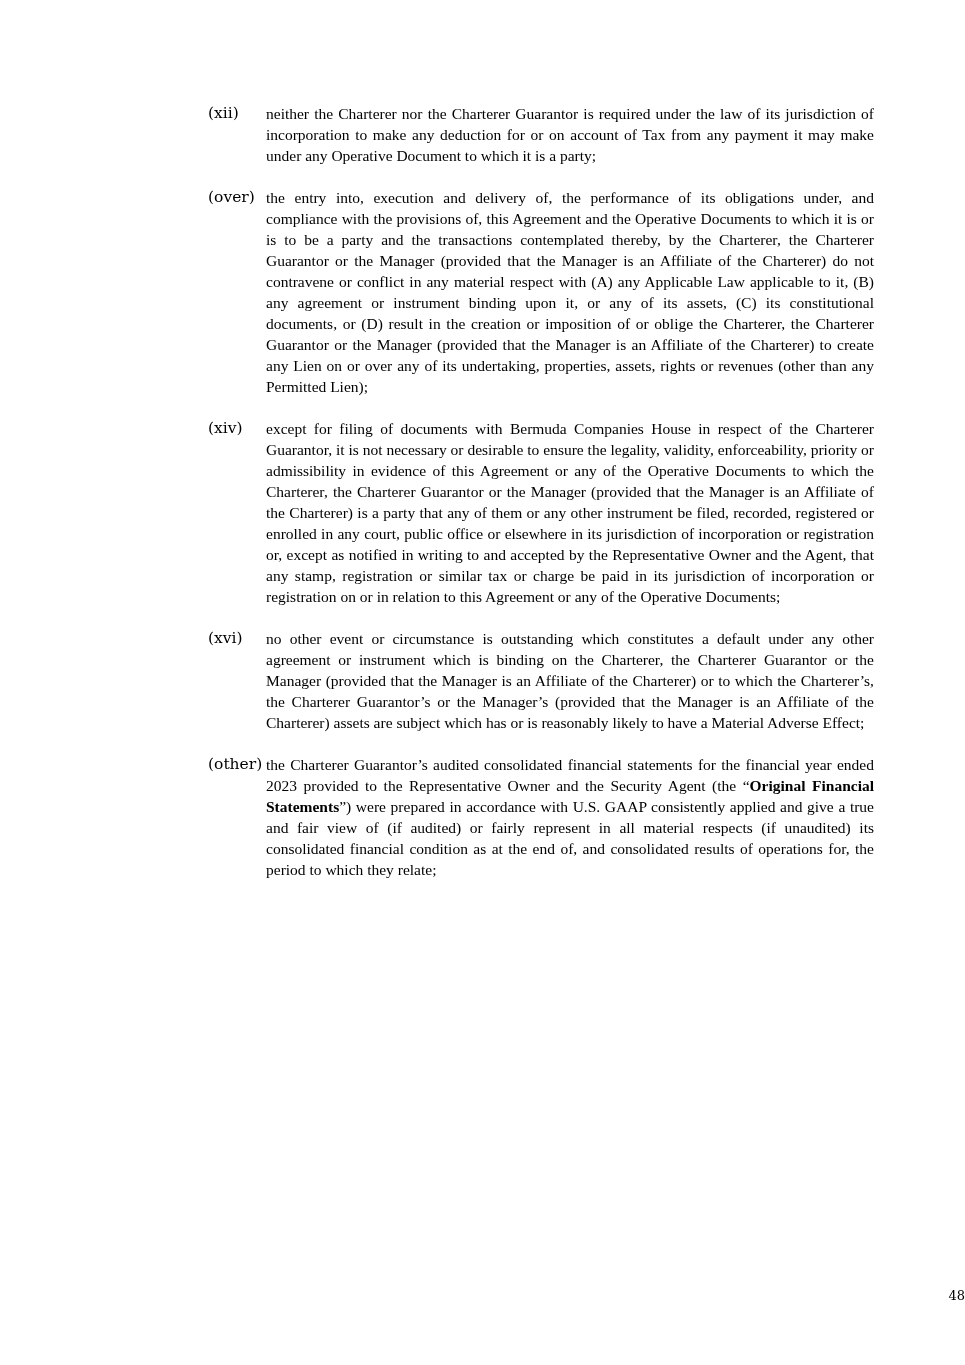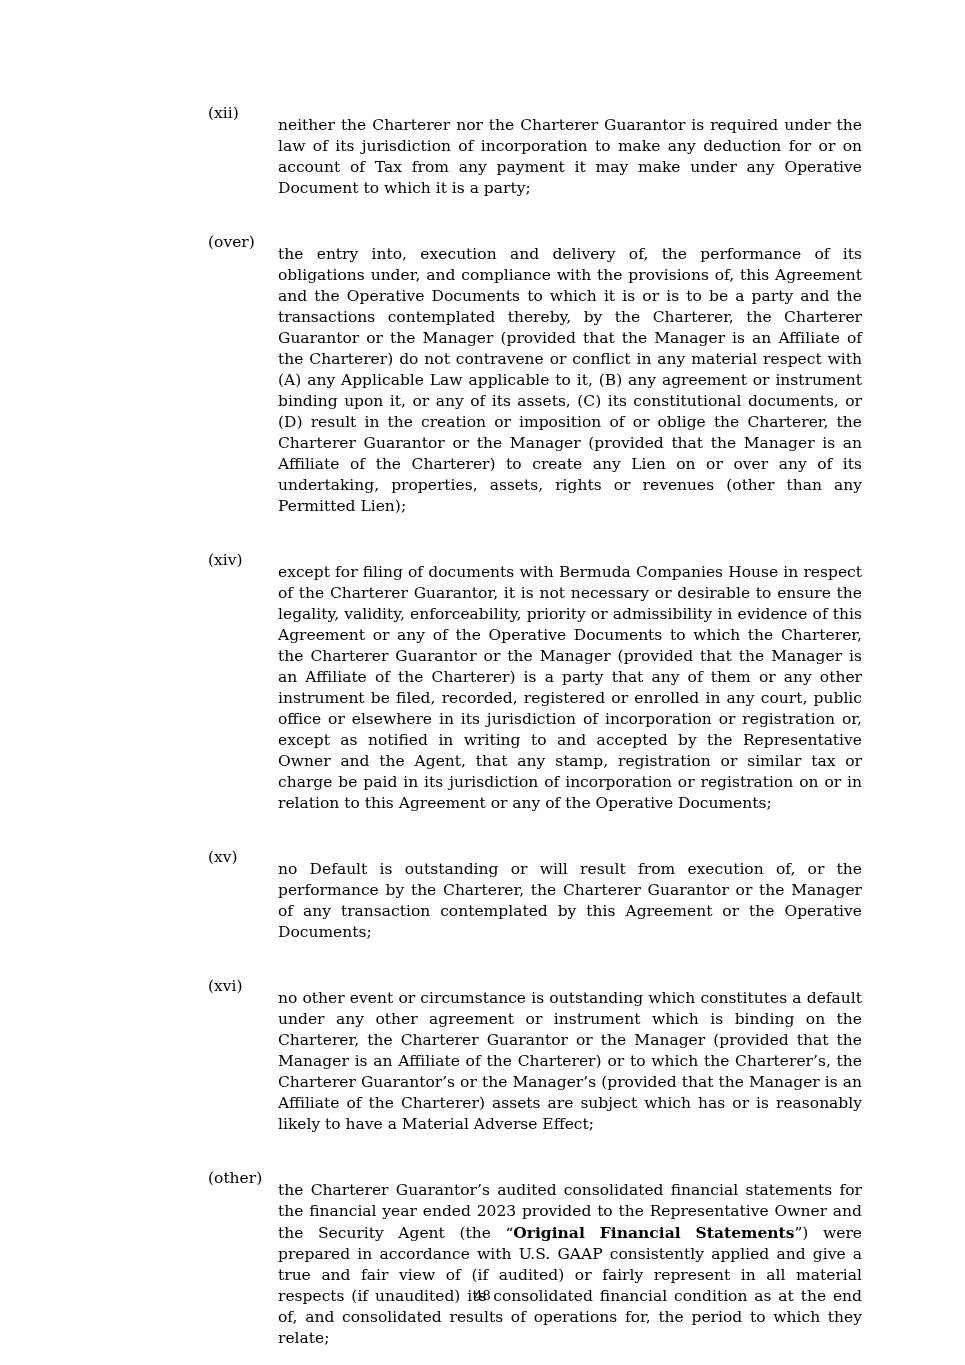--- a/index.html
+++ b/index.html
@@ -29,31 +29,32 @@
     line-height: 21px;
     margin: 0 0 21px 0;
   }
   .clause-label {
     width: 58px;
     flex-shrink: 0;
   }
   .clause-text {
     flex: 1;
     text-align: justify;
-    margin: 12px;
+    margin: 0;
+    font-family: Liberation Serif, serif;
   }
   .clause-text b {
     font-weight: bold;
   }
   .page-number {
     position: absolute;
     top: 1288px;
     left: 0;
     width: 100%;
-    text-align: center;
+    text-align: right;
     font-size: 13px;
     line-height: 16px;
   }
 </style>
 </head>
 <body>
 
 <div class="page">
   <div class="content">
 
@@ -65,24 +66,20 @@
     <div class="clause">
       <div class="clause-label">(over)</div>
       <p class="clause-text">the entry into, execution and delivery of, the performance of its obligations under, and compliance with the provisions of, this Agreement and the Operative Documents to which it is or is to be a party and the transactions contemplated thereby, by the Charterer, the Charterer Guarantor or the Manager (provided that the Manager is an Affiliate of the Charterer) do not contravene or conflict in any material respect with (A) any Applicable Law applicable to it, (B) any agreement or instrument binding upon it, or any of its assets, (C) its constitutional documents, or (D) result in the creation or imposition of or oblige the Charterer, the Charterer Guarantor or the Manager (provided that the Manager is an Affiliate of the Charterer) to create any Lien on or over any of its undertaking, properties, assets, rights or revenues (other than any Permitted Lien);</p>
     </div>
 
     <div class="clause">
       <div class="clause-label">(xiv)</div>
       <p class="clause-text">except for filing of documents with Bermuda Companies House in respect of the Charterer Guarantor, it is not necessary or desirable to ensure the legality, validity, enforceability, priority or admissibility in evidence of this Agreement or any of the Operative Documents to which the Charterer, the Charterer Guarantor or the Manager (provided that the Manager is an Affiliate of the Charterer) is a party that any of them or any other instrument be filed, recorded, registered or enrolled in any court, public office or elsewhere in its jurisdiction of incorporation or registration or, except as notified in writing to and accepted by the Representative Owner and the Agent, that any stamp, registration or similar tax or charge be paid in its jurisdiction of incorporation or registration on or in relation to this Agreement or any of the Operative Documents;</p>
     </div>
 
-    <div class="clause">
-      <div class="clause-label">(xv)</div>
-      <p class="clause-text">no Default is outstanding or will result from execution of, or the performance by the Charterer, the Charterer Guarantor or the Manager of any transaction contemplated by this Agreement or the Operative Documents;</p>
-    </div>
 
     <div class="clause">
       <div class="clause-label">(xvi)</div>
       <p class="clause-text">no other event or circumstance is outstanding which constitutes a default under any other agreement or instrument which is binding on the Charterer, the Charterer Guarantor or the Manager (provided that the Manager is an Affiliate of the Charterer) or to which the Charterer’s, the Charterer Guarantor’s or the Manager’s (provided that the Manager is an Affiliate of the Charterer) assets are subject which has or is reasonably likely to have a Material Adverse Effect;</p>
     </div>
 
     <div class="clause">
       <div class="clause-label">(other)</div>
       <p class="clause-text"><span>the Charterer Guarantor’s audited consolidated financial statements for the financial year ended 2023 provided to the Representative Owner and the Security Agent (the “</span><b>Original Financial Statements</b><span>”) were prepared in accordance with U.S. GAAP consistently applied and give a true and fair view of (if audited) or fairly represent in all material respects (if unaudited) its consolidated financial condition as at the end of, and consolidated results of operations for, the period to which they relate;</span></p>
     </div>

